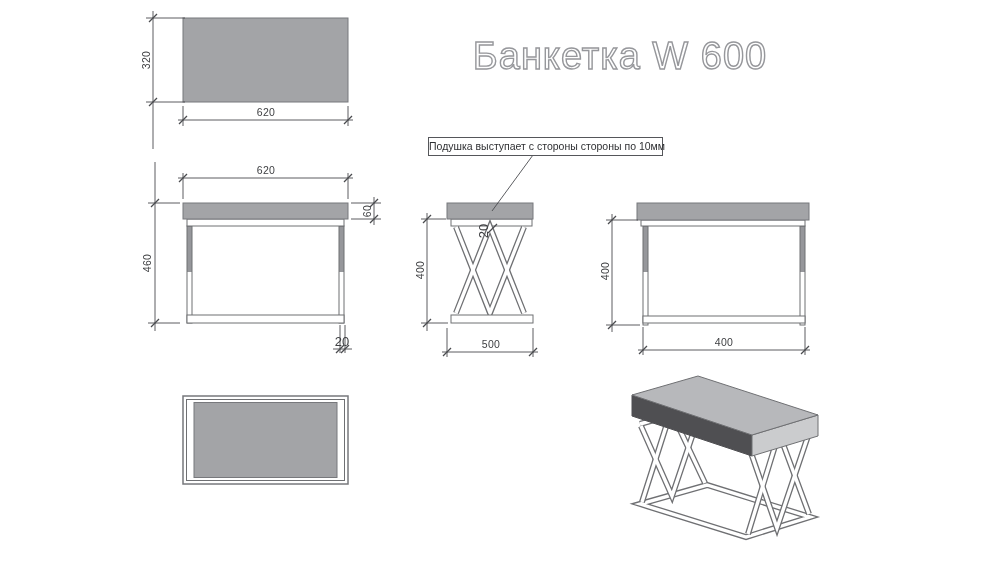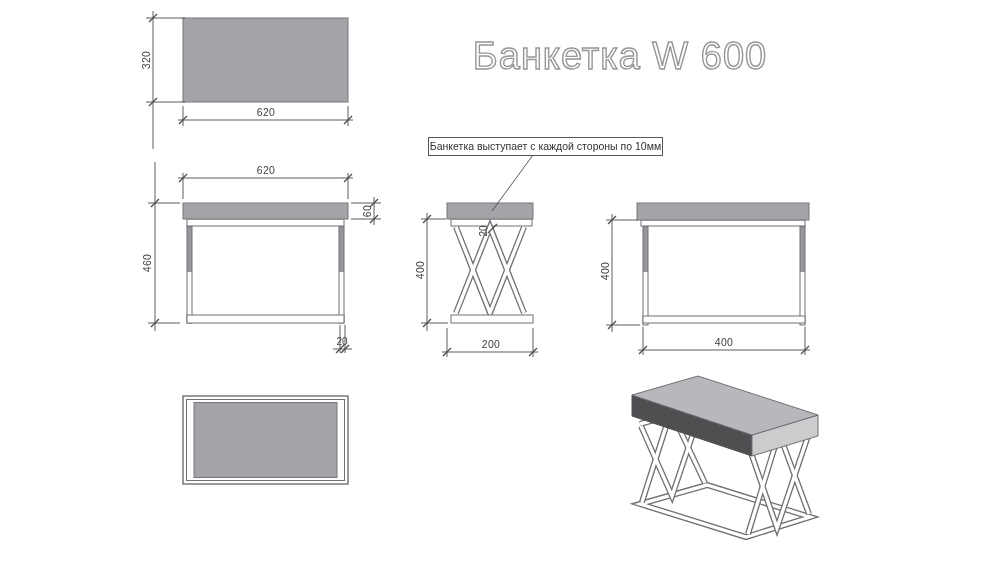--- a/index.html
+++ b/index.html
@@ -17,21 +17,21 @@
   .tube-g{stroke:var(--frame-line);stroke-width:6;fill:none;stroke-linejoin:miter;}
   .tube-w{stroke:#ffffff;stroke-width:3.4;fill:none;stroke-linejoin:miter;}
   .iso-top{fill:var(--iso-top);stroke:var(--frame-line);stroke-width:1;}
   .iso-front{fill:var(--iso-front);stroke:var(--iso-front);stroke-width:1;}
   .iso-side{fill:var(--iso-side);stroke:var(--frame-line);stroke-width:1;}
   .label{
     position:absolute;font-size:10.5px;color:var(--dim-text);
     transform:translate(-50%,-50%);white-space:nowrap;letter-spacing:0.3px;
   }
   .label.rot{transform:translate(-50%,-50%) rotate(-90deg);}
-  .label.small{font-size:10px;letter-spacing:0;}
+  .label.small{font-size:13px;letter-spacing:0;}
   .label.small.rot{transform:translate(-50%,-50%) rotate(-90deg);}
   #title{
     position:absolute;left:620px;top:56px;transform:translate(-50%,-50%);
     font-size:38px;font-weight:normal;white-space:nowrap;
     color:var(--title-outline);
     -webkit-text-fill-color:#ffffff;
     -webkit-text-stroke:1.4px var(--title-outline);
     letter-spacing:1px;
   }
   #callout{
@@ -162,29 +162,29 @@
       <path d="M748,534 L779,433 L809,514" class="tube-w"></path>
       <path d="M749,447 L777,528 L811,427" class="tube-w"></path>
 
       <polygon points="632,395 752,435 752,456 632,416" class="iso-front"></polygon>
       <polygon points="752,435 818,415 818,436 752,456" class="iso-side"></polygon>
       <polygon points="632,395 698,376 818,415 752,435" class="iso-top"></polygon>
     </g>
   </svg>
 
   <div id="title">Банкетка W 600</div>
-  <div id="callout">Банкетка выступает с каждой стороны по 10мм</div>
+  <div id="callout">Подушка выступает с стороны стороны по 10мм</div>
 
   <span class="label rot" style="left:146px;top:60px">320</span>
   <span class="label" style="left:266px;top:112px">620</span>
 
   <span class="label" style="left:266px;top:170px">620</span>
   <span class="label rot" style="left:147px;top:263px">460</span>
   <span class="label rot" style="left:367px;top:211px">60</span>
   <span class="label small" style="left:342px;top:341px">20</span>
 
   <span class="label rot" style="left:420px;top:270px">400</span>
-  <span class="label" style="left:491px;top:344px">200</span>
+  <span class="label" style="left:491px;top:344px">500</span>
   <span class="label small rot" style="left:483px;top:231px">20</span>
 
   <span class="label rot" style="left:605px;top:271px">400</span>
   <span class="label" style="left:724px;top:342px">400</span>
 </div>
 
 </body></html>

